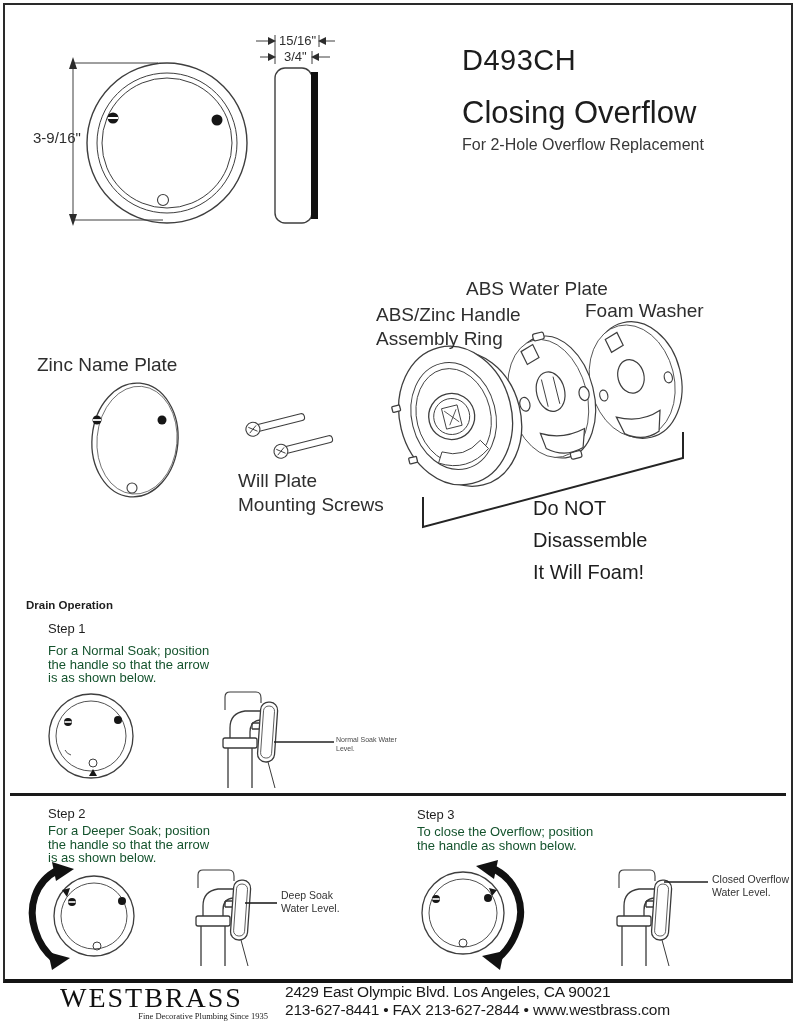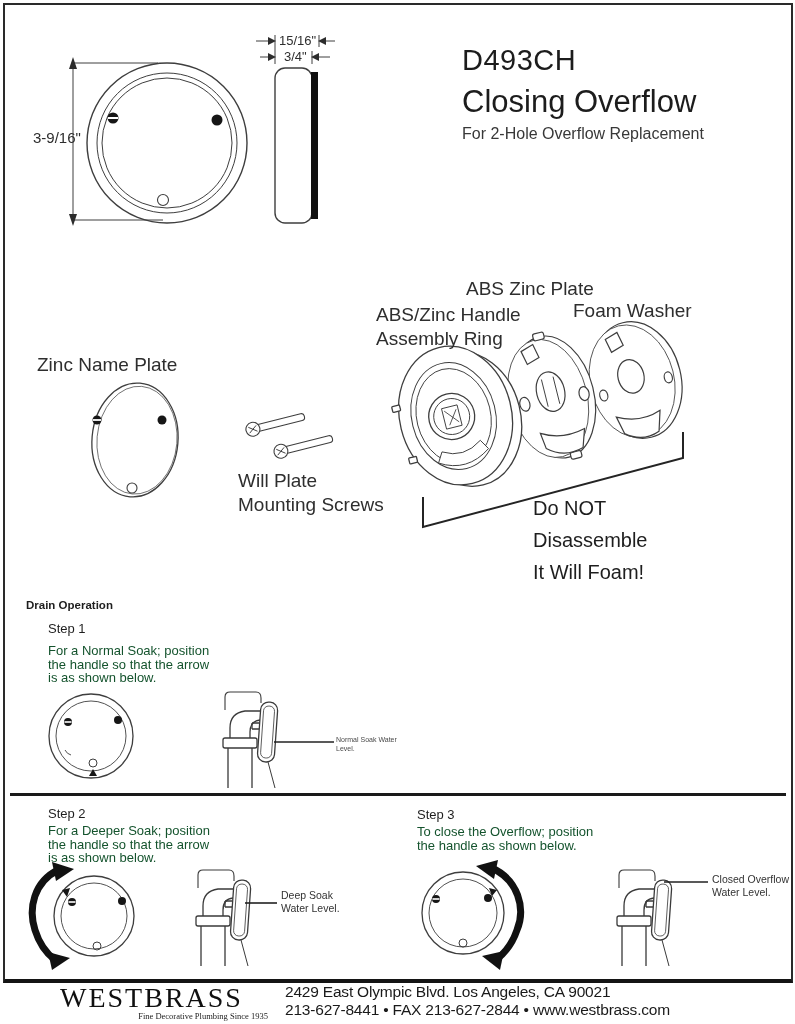--- a/index.html
+++ b/index.html
@@ -4,21 +4,21 @@
 <style>
   html,body{margin:0;padding:0;background:#fff;}
   #page{position:relative;width:795px;height:1024px;background:#fff;overflow:hidden;
         font-family:"Liberation Sans",sans-serif;color:#2b2b2b;}
   .abs{position:absolute;}
   .lbl{font-size:19px;color:#2e2e2e;line-height:24px;white-space:nowrap;}
   svg{display:block;}
   #border-box{position:absolute;left:3px;top:3px;width:786px;height:974px;
       border:2px solid #2a2a2a;border-bottom:4px solid #141414;}
   .title-model{font-size:29px;color:#1c1c1c;letter-spacing:.5px;}
-  .title-product{font-size:31px;color:#1c1c1c;margin-top:7px;}
+  .title-product{font-size:31px;color:#1c1c1c;margin-top:18px;}
   .title-sub{font-size:16px;color:#383838;margin-top:5px;}
   .dim{font-size:15px;color:#2e2e2e;white-space:nowrap;}
   .dim-sm{font-size:13px;color:#2e2e2e;white-space:nowrap;}
   .warning{font-size:20px;line-height:32px;color:#1e1e1e;}
   .sec-head{font-size:11.5px;font-weight:bold;color:#1e1e1e;}
   .step-head{font-size:13px;font-weight:normal;color:#1e1e1e;}
   .step-body{font-size:13px;line-height:13.5px;color:#14532d;}
   .callout-sm{font-size:7px;line-height:8.5px;color:#4a4a4a;white-space:nowrap;}
   .callout{font-size:10.5px;line-height:13px;color:#333;white-space:nowrap;}
   .divider{position:absolute;left:10px;top:793px;width:776px;height:3px;background:#1a1a1a;}
@@ -130,26 +130,26 @@
       <path d="M64,110 L80,110 L80,131 L64,131 Z" stroke-width="0.9"></path>
       <path d="M66,113 l12,14 M68,128 l10,-14" stroke-width="0.8"></path>
       <path d="M48,162 Q74,178 100,160 L94,150 Q74,164 54,152 Z" stroke-width="0.9"></path>
       <rect x="16" y="96" width="8" height="6" rx="1"></rect>
       <rect x="20" y="150" width="8" height="6" rx="1"></rect>
     </g>
 
     <path d="M43,202 L43,232 L303,163 L303,137" fill="none" stroke="#242424" stroke-width="2"></path>
   </svg>
 
-  <div class="abs lbl" style="left:466px;top:277px">ABS Zinc Plate</div>
+  <div class="abs lbl" style="left:466px;top:277px">ABS Water Plate</div>
   <div class="abs" style="left:376px;top:303px">
     <div class="lbl">ABS/Zinc Handle</div>
     <div class="lbl">Assembly Ring</div>
   </div>
-  <div class="abs lbl" style="left:573px;top:299px">Foam Washer</div>
+  <div class="abs lbl" style="left:585px;top:299px">Foam Washer</div>
 
   <div class="abs lbl" style="left:37px;top:353px">Zinc Name Plate</div>
   <svg class="abs" style="left:80px;top:375px" width="120" height="135" viewBox="0 0 120 135">
     <g transform="rotate(5 55 65)">
       <ellipse cx="55" cy="65" rx="43" ry="57" fill="#fff" stroke="#3e3e3e" stroke-width="1.3"></ellipse>
       <ellipse cx="57" cy="65" rx="40" ry="54" fill="none" stroke="#3e3e3e" stroke-width="0.7"></ellipse>
     </g>
     <circle cx="17" cy="45" r="4.5" fill="#161616"></circle>
     <line x1="13" y1="45" x2="21" y2="45" stroke="#fff" stroke-width="1.8"></line>
     <circle cx="82" cy="45" r="4.5" fill="#161616"></circle>

